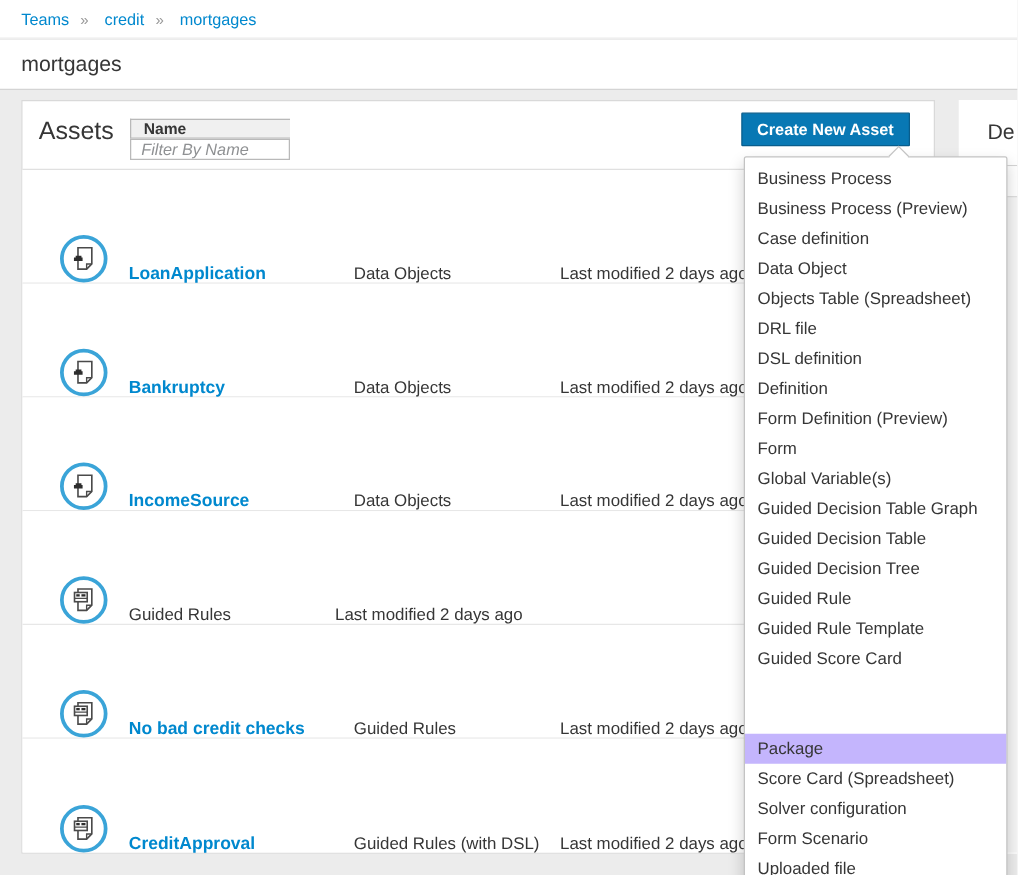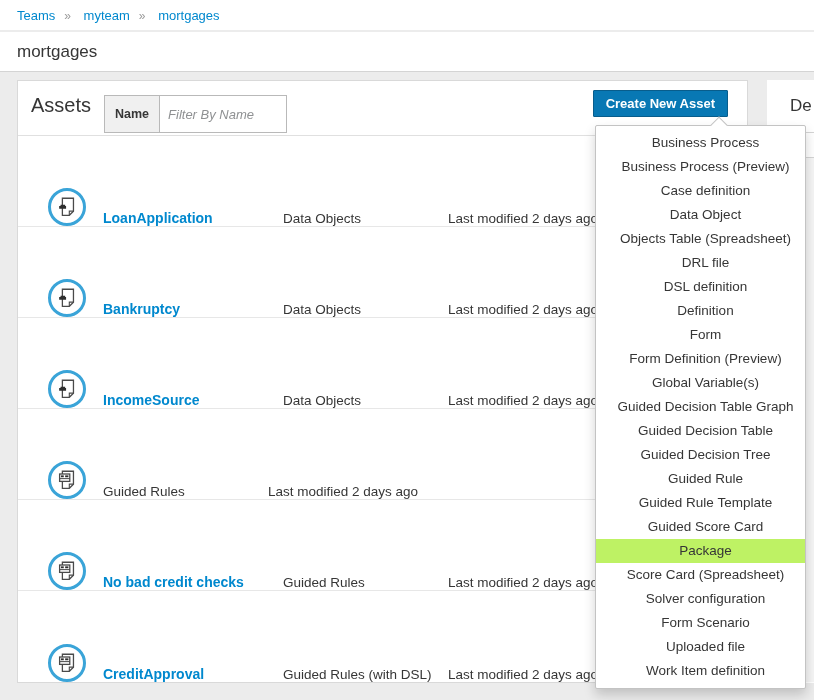--- a/index.html
+++ b/index.html
@@ -28,21 +28,21 @@
   }
   .title-bar h1 { font-size:17px; font-weight:400; color:#363636; }
 
   
   .assets-panel {
     position:absolute; left:17px; top:80px; width:731px; height:603px;
     background:#fff; border:1px solid #d9d9d9;
   }
   .panel-header { position:relative; height:55px; border-bottom:1px solid #e0e0e0; }
   .panel-title { position:absolute; left:13px; top:13px; font-size:20px; color:#363636; }
-  .filter-group { position:absolute; left:86px; top:14px; display:flex; height:38px; }
+  .filter-group { position:absolute; left:86px; top:14px; display:flex; height:28px;flex-direction:column; }
   .filter-addon {
     background:#f0f0f0; border:1px solid #b9b9b9; border-right:none;
     font-weight:bold; font-size:12.5px; color:#363636;
     display:flex; align-items:center; padding:0 10px;
   }
   .filter-input {
     width:128px; border:1px solid #b9b9b9; font-size:13px; padding:0 8px;
     font-family:inherit; color:#363636; outline:none;
   }
   .filter-input::placeholder { font-style:italic; color:#8f9193; }
@@ -87,32 +87,32 @@
     background:#fff; border:1px solid #c3c3c3; border-radius:2px;
     box-shadow:0 6px 12px rgba(0,0,0,0.18); padding:5px 0; z-index:10;
   }
   .caret {
     position:absolute; top:-7px; left:117px; width:12px; height:12px;
     background:#fff; border-left:1px solid #c3c3c3; border-top:1px solid #c3c3c3;
     transform:rotate(45deg);
   }
   .menu-item {
     height:24px; line-height:24px; padding-left:10px;
-    font-size:13.5px; color:#363636; cursor:pointer; white-space:nowrap;text-align:center;
-  }
-  .menu-item.highlighted { background:#bef264; }
+    font-size:13.5px; color:#363636; cursor:pointer; white-space:nowrap;
+  }
+  .menu-item.highlighted { background:#c4b5fd;margin-top:48px; }
 </style>
 </head>
 <body>
 
 <div class="breadcrumb-bar">
   <span id="breadcrumb-items">
   <span><a class="crumb">Teams</a><span class="crumb-sep">»</span></span>
 
-  <span><a class="crumb">myteam</a><span class="crumb-sep">»</span></span>
+  <span><a class="crumb">credit</a><span class="crumb-sep">»</span></span>
 
   <span><a class="crumb">mortgages</a></span>
 </span>
 </div>
 
 <div class="title-bar">
   <h1>mortgages</h1>
 </div>
 
 <div class="assets-panel">
@@ -249,24 +249,24 @@
   <div class="menu-item">Data Object</div>
 
   <div class="menu-item">Objects Table (Spreadsheet)</div>
 
   <div class="menu-item">DRL file</div>
 
   <div class="menu-item">DSL definition</div>
 
   <div class="menu-item">Definition</div>
 
+  <div class="menu-item">Form Definition (Preview)</div>
+
   <div class="menu-item">Form</div>
 
-  <div class="menu-item">Form Definition (Preview)</div>
-
   <div class="menu-item">Global Variable(s)</div>
 
   <div class="menu-item">Guided Decision Table Graph</div>
 
   <div class="menu-item">Guided Decision Table</div>
 
   <div class="menu-item">Guided Decision Tree</div>
 
   <div class="menu-item">Guided Rule</div>
 

